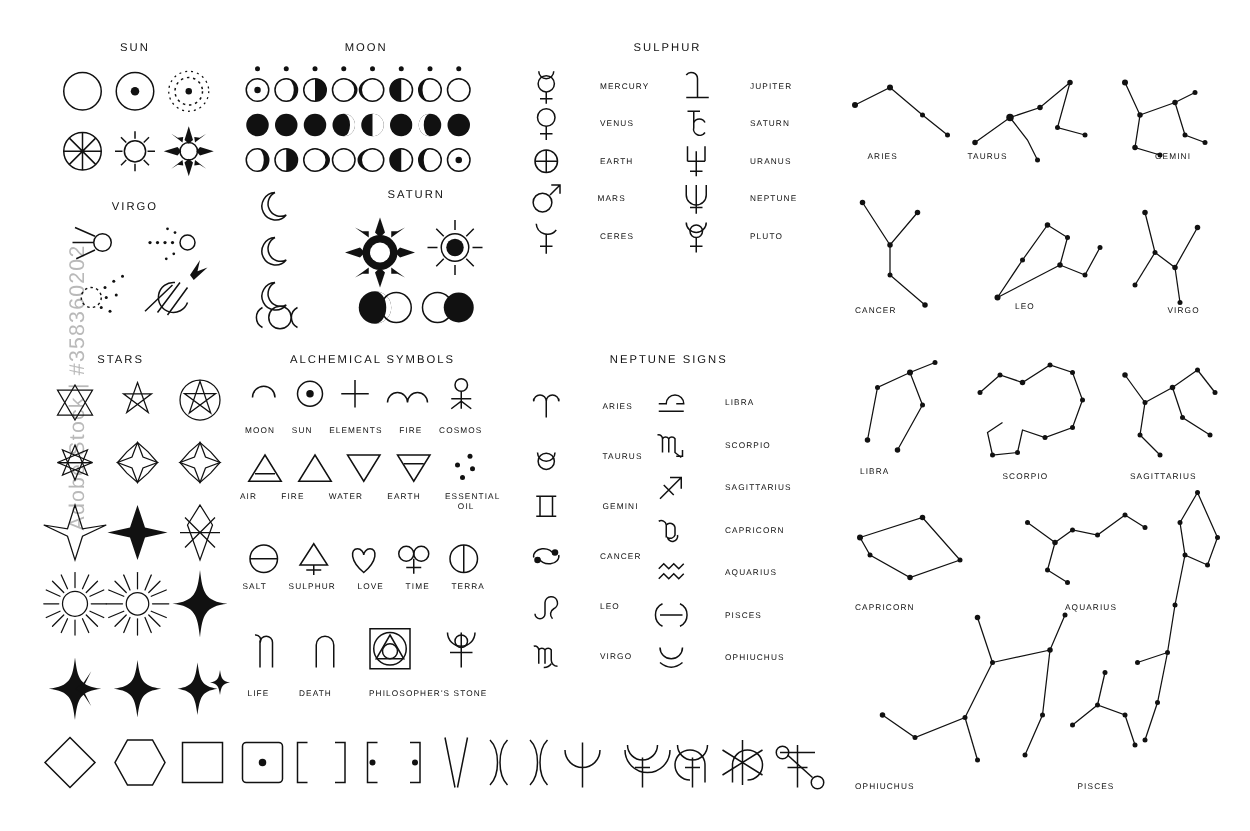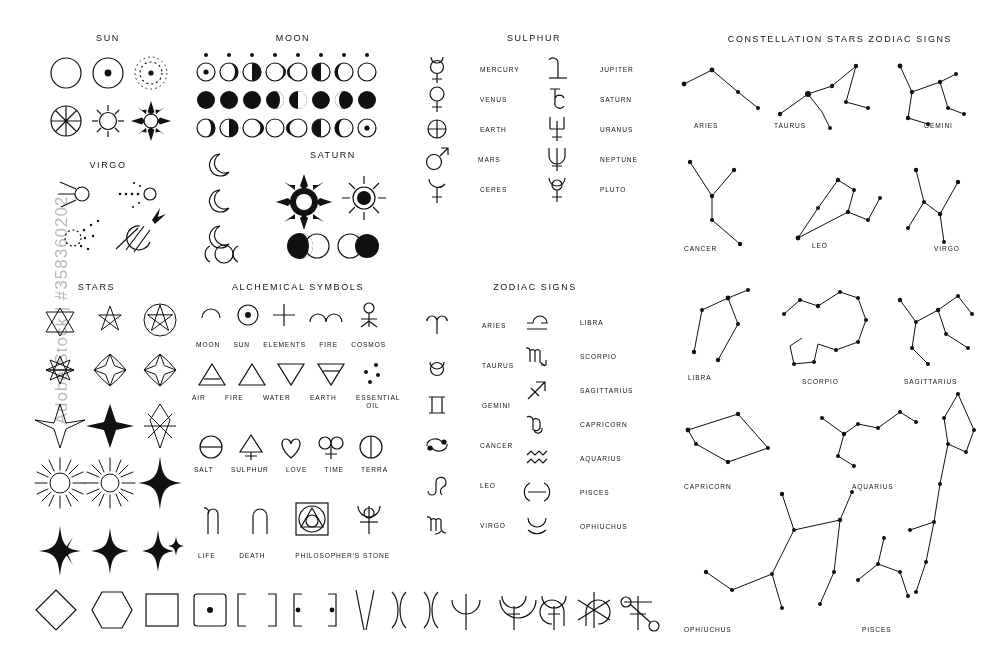--- a/index.html
+++ b/index.html
@@ -628,21 +628,21 @@
             <path class="st" d="M5 5 a8 8 0 0 0 16 0"></path>
             <circle class="st" cx="13" cy="12" r="5"></circle>
             <path class="st" d="M13 17 V29 M8 24 H18"></path>
           </svg>
       </span>
       <span class="tx" style="margin-left:26px;">PLUTO</span>
     </div>
   </div>
 
   <div class="abs" style="left:470px;top:282px;width:130px;">
-    <div class="sect-title">ZODIAC SIGNS</div>
+    <div class="sect-title">NEPTUNE SIGNS</div>
   </div>
 
   <div class="abs listcol" style="left:420px;top:305px;">
     <div class="litem" style="height:40px;">
       <span class="gl">
         <svg width="24" height="22" viewBox="0 0 24 22">
             <path class="st" d="M12 20 V7 M12 7 a5 5 0 0 0 -10 0 a4 4 0 0 1 0 -2 M12 7 a5 5 0 0 1 10 0 a4 4 0 0 0 0 -2"></path>
           </svg>
       </span>
       <span class="tx" style="margin-left:28px;">ARIES</span>
@@ -749,23 +749,20 @@
             <path class="st" d="M4 4 a9 9 0 0 0 9 9 a9 9 0 0 0 9 -9"></path>
             <path class="st" d="M4 16 C10 21 16 21 22 16"></path>
           </svg>
       </span>
       <span class="tx" style="margin-left:26px;">OPHIUCHUS</span>
     </div>
   </div>
 
   <div class="divider" style="left:664px;top:24px;width:1px;height:620px;opacity:0;"></div>
 
-  <div class="abs" style="left:700px;top:34px;width:280px;">
-    <div class="sect-title">CONSTELLATION STARS ZODIAC SIGNS</div>
-  </div>
 
   <div class="abs" style="left:672px;top:52px;">
     <svg width="320" height="590" viewBox="0 0 320 590">
       <g class="thin" stroke-width="0.9">
 
         <polyline points="12,32 40,18 66,40 86,56"></polyline>
         <g class="stf">
             <circle cx="12" cy="32" r="2.4"></circle>
             <circle cx="40" cy="18" r="2.4"></circle>
             <circle cx="66" cy="40" r="2"></circle>

